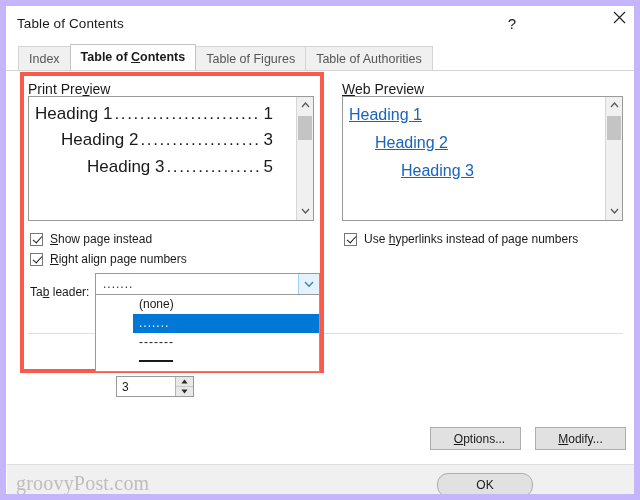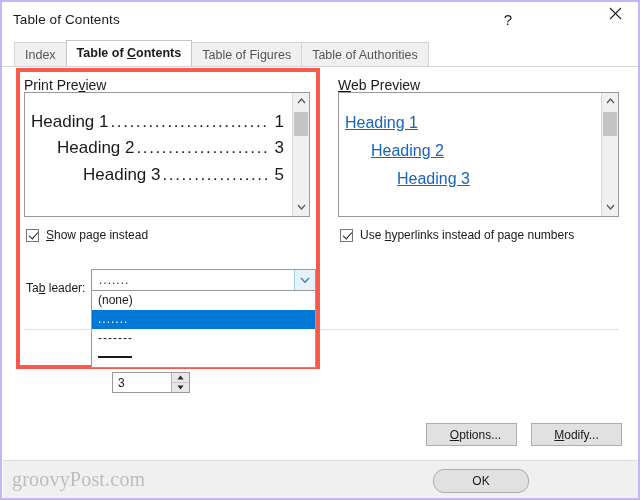--- a/index.html
+++ b/index.html
@@ -17,21 +17,21 @@
     position: relative;
   }
 
   
   #dialog {
     position: absolute;
     left: 0; top: 0;
     width: 640px;
     height: 500px;
     background: #ffffff;
-    border: 2px solid #c4b5fd;
+    border: 6px solid #c4b5fd;
     box-sizing: border-box;
     overflow: hidden;
   }
 
   
   #titlebar {
     position: absolute;
     left: 0; top: 0;
     width: 638px;
     height: 35px;
@@ -128,23 +128,22 @@
     overflow: hidden;
   }
   #print-preview-box { left: 22px;  top: 90px; width: 286px; height: 125px; }
   #web-preview-box   { left: 336px; top: 90px; width: 281px; height: 125px; }
 
   .preview-inner {
     position: absolute;
     left: 0; top: 0;
     right: 17px;
     bottom: 0;
-    padding: 4px 8px 0 6px;
-    box-sizing: border-box;
-    margin-top: 12px;
+    padding: 4px 23px 0 6px;
+    box-sizing: border-box;
   }
 
   
   .pp-row {
     display: flex;
     align-items: baseline;
     font-size: 17px;
     color: #1a1a1a;
     line-height: 1.55;
     white-space: nowrap;
@@ -289,20 +288,21 @@
   .ddopt {
     height: 19px;
     line-height: 19px;
     padding: 0 6px;
     font-size: 12px;
     color: #1a1a1a;
     white-space: nowrap;
     cursor: default;
     box-sizing: border-box;
     overflow: hidden;
+    margin-left: 37px;
   }
   .ddopt.selected {
     background: #0078d7;
     color: #ffffff;
   }
   .ddopt.leader-dots   { letter-spacing: 1px; }
   .ddopt.leader-dashes { letter-spacing: 1px; }
   .ddopt.leader-line   { font-size: 12px; }
   .ddopt.leader-line span {
     display: inline-block;
@@ -504,20 +504,24 @@
           </svg>
       </div>
     </div>
   </div>
 
   <div class="checkrow" id="chk-show-page-numbers">
     <span class="checkbox checked"></span>
     <span><u>S</u><span>how page instead</span></span>
   </div>
 
+  <div class="checkrow" id="chk-right-align">
+    <span class="checkbox checked"></span>
+    <span><u>R</u><span>ight align page numbers</span></span>
+  </div>
 
   <div class="checkrow" id="chk-use-hyperlinks">
     <span class="checkbox checked"></span>
     <span><span>Use </span><u>h</u><span>yperlinks instead of page numbers</span></span>
   </div>
 
   <div id="tab-leader-label">
     <span>Ta</span><u>b</u><span> leader:</span>
   </div>
 

